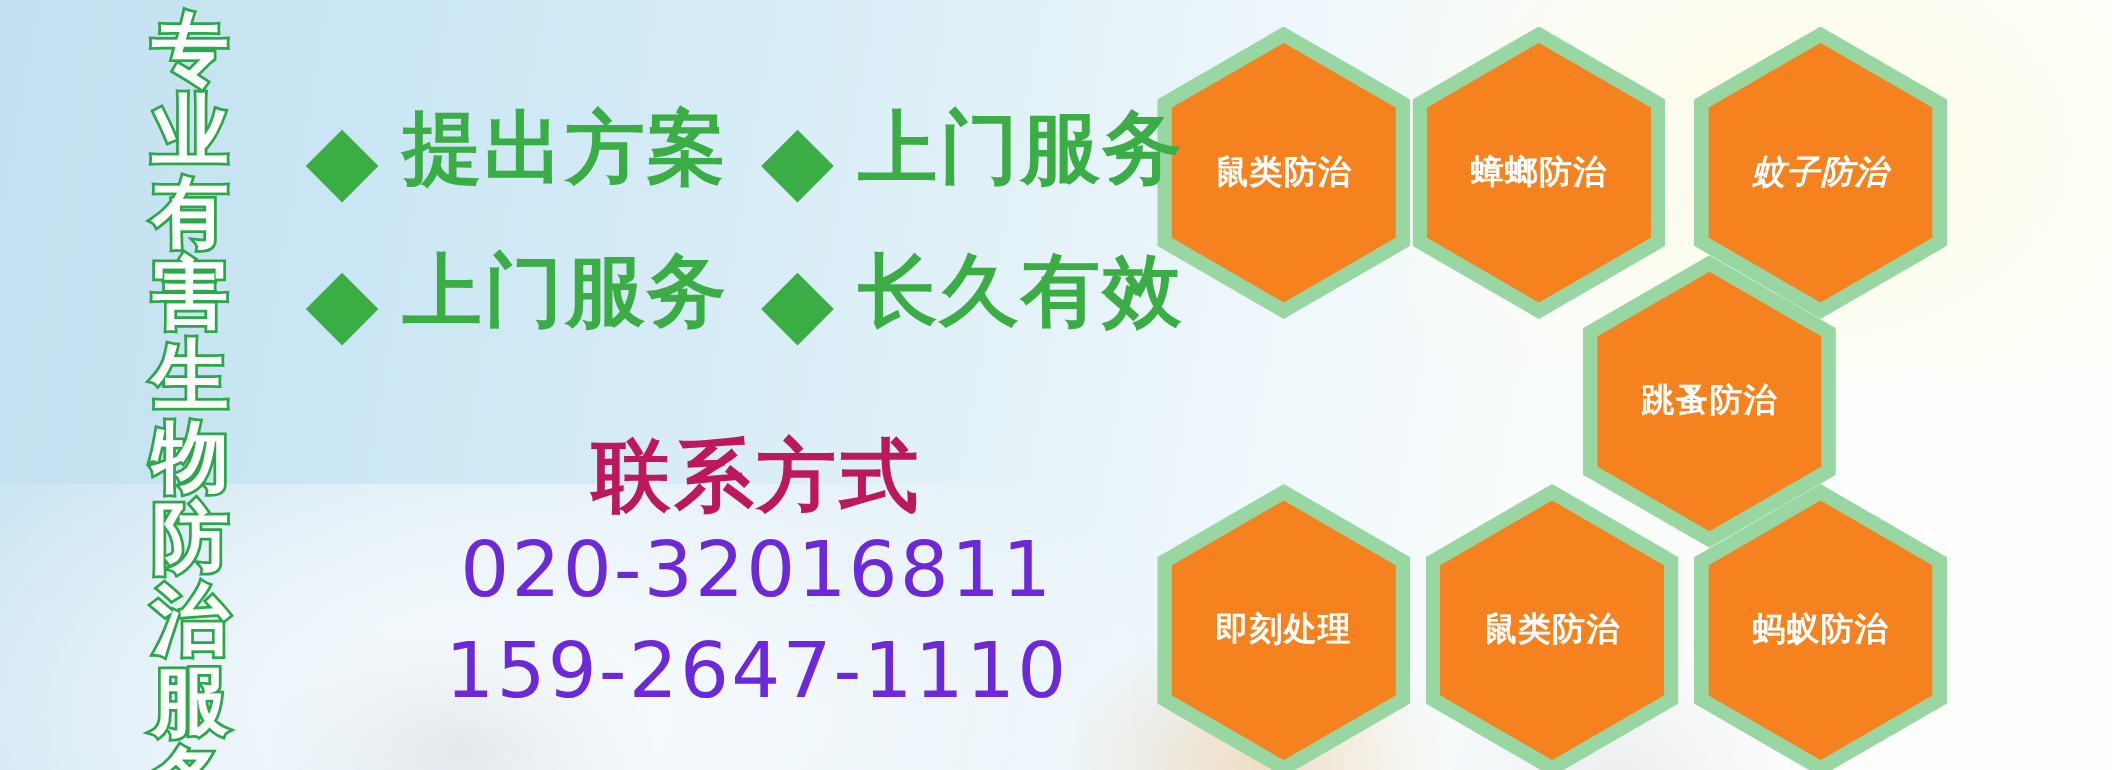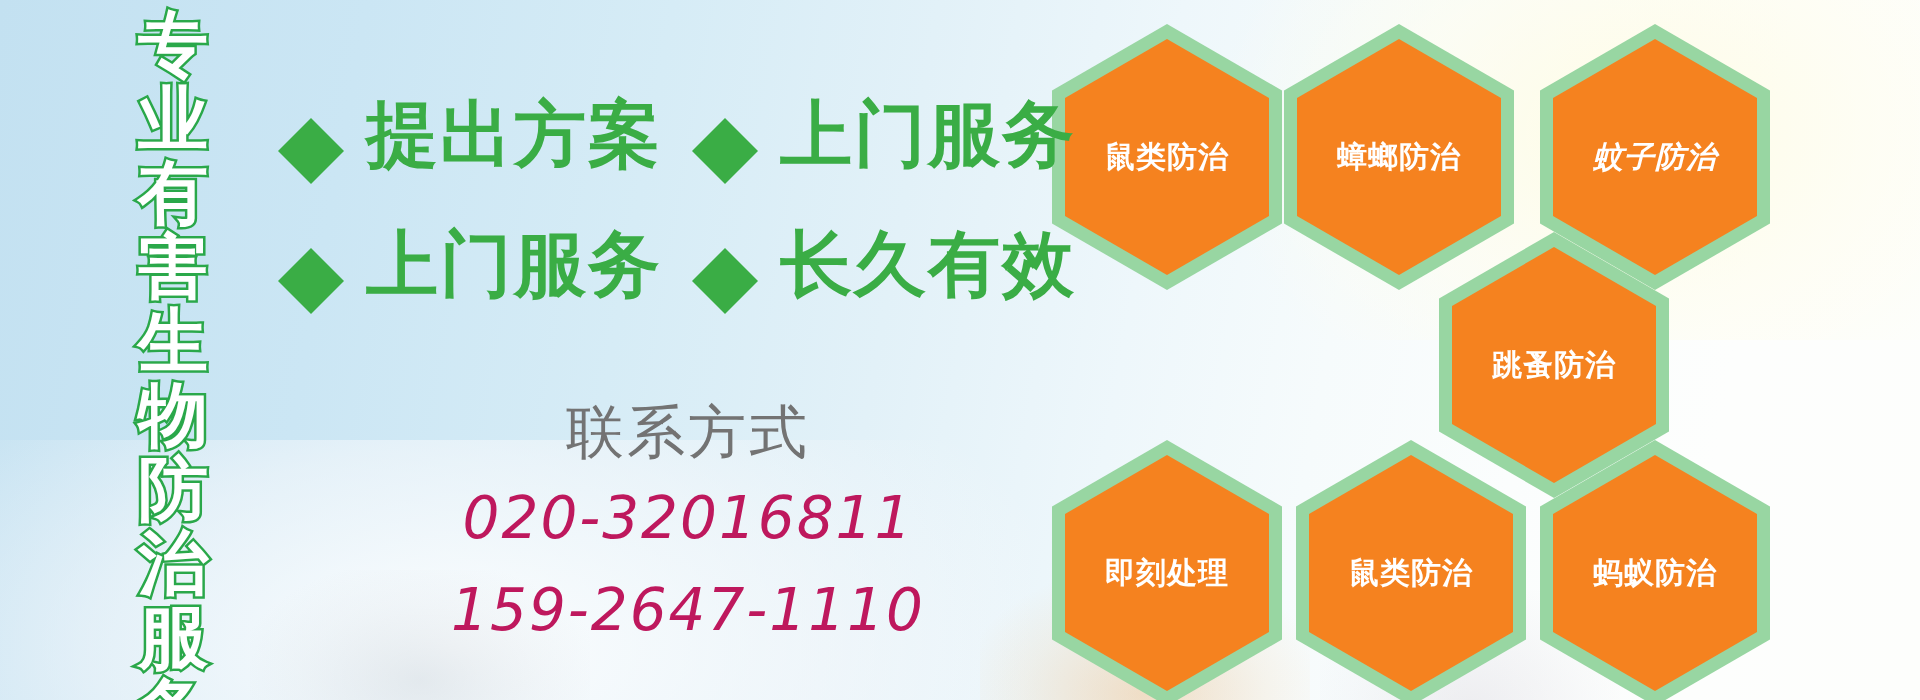--- a/index.html
+++ b/index.html
@@ -167,34 +167,33 @@
   
   .contact {
     position: absolute;
     left: 378px;
     top: 392px;
     width: 620px;
     text-align: center;
     z-index: 5;
   }
   .contact-title {
-    font-size: 58px;
-    font-weight: 400;
-    color: #737373;
+    font-size: 72px;
+    font-weight: 700;
+    color: #be185d;
     line-height: 80px;
     letter-spacing: 3px;
   }
   .contact-phone {
-    font-size: 58px;
+    font-size: 70px;
     font-weight: 400;
-    color: #be185d;
+    color: #6d28d9;
     line-height: 92px;
     letter-spacing: 2px;
     font-family: "DejaVu Sans", "Liberation Sans", sans-serif;
-    font-style: italic;
   }
 
   
   .honeycomb {
     position: absolute;
     left: 1052px;
     top: 6px;
     width: 720px;
     height: 690px;
     z-index: 4;

